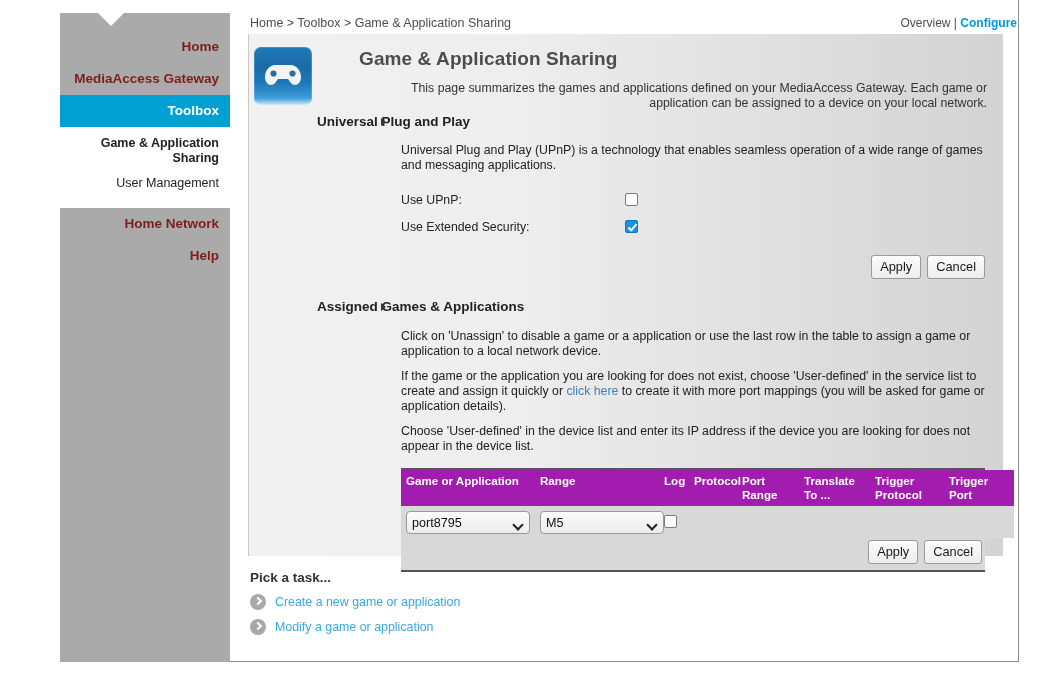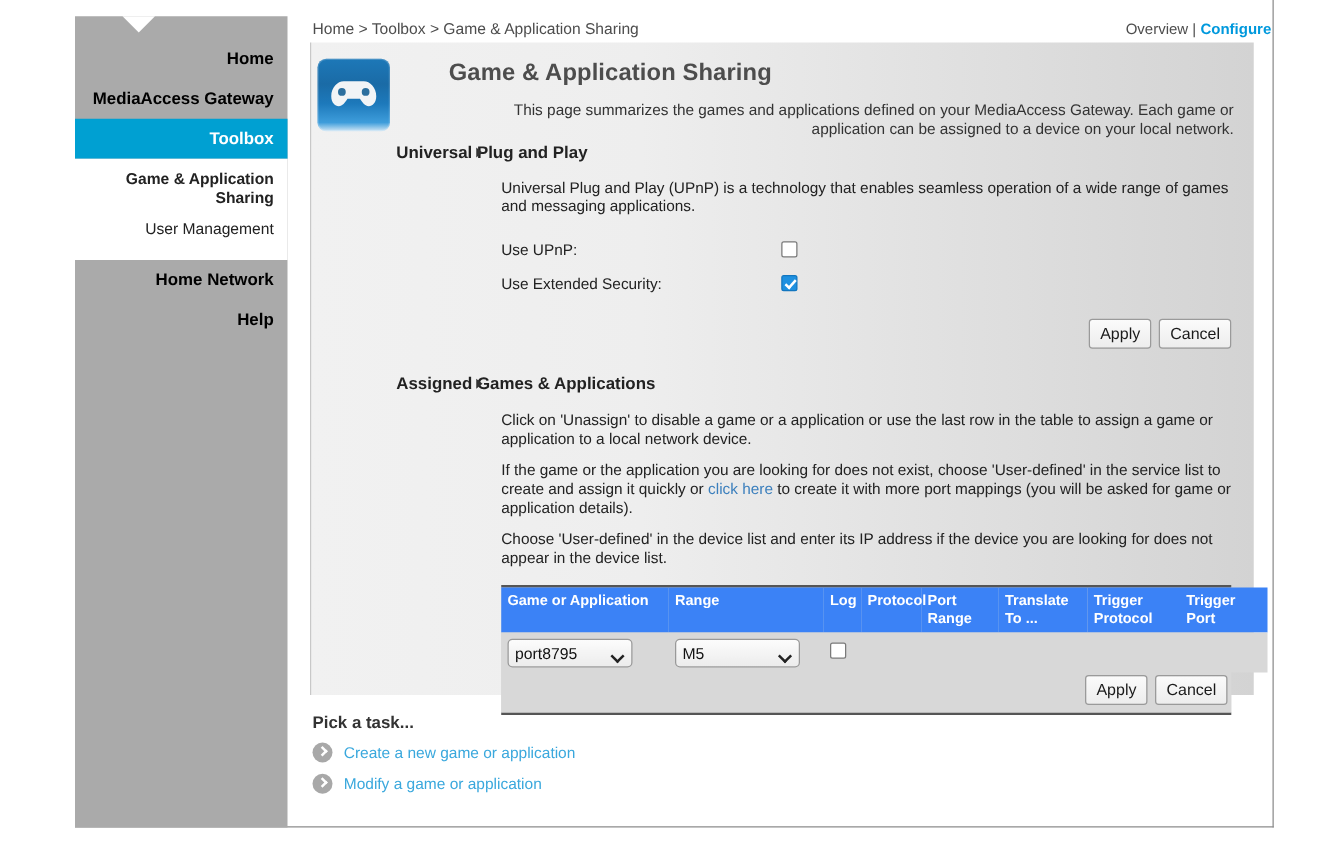--- a/index.html
+++ b/index.html
@@ -28,21 +28,21 @@
     position: absolute;
     left: 38px; top: 0px;
     width: 0; height: 0;
     border-left: 13px solid transparent;
     border-right: 13px solid transparent;
     border-top: 13px solid #ffffff;
   }
   .nav-item {
     text-align: right;
     padding: 0 11px 0 6px;
-    color: #000000;
+    color: #7f1d1d;
     font-size: 13.5px;
     font-weight: bold;
     line-height: 32px;
     height: 32px;
     white-space: nowrap;
     cursor: pointer;
   }
   .nav-item.active {
     background: #00a0d2;
     color: #ffffff;
@@ -224,21 +224,21 @@
     border-top: 2px solid #555555;
     border-bottom: 2px solid #555555;
     background: #d8d8d8;
   }
   table#grid {
     width: 100%;
     border-collapse: collapse;
     table-layout: fixed;
   }
   table#grid thead th {
-    background: #3b82f6;
+    background: #a21caf;
     color: #ffffff;
     font-size: 11.6px;
     font-weight: bold;
     text-align: left;
     padding: 4px 4px 4px 5px;
     vertical-align: top;
     line-height: 14px;
   }
   table#grid td {
     padding: 5px 4px 4px 5px;
@@ -246,21 +246,21 @@
     background: #d8d8d8;
   }
   .sel {
     font-family: "Liberation Sans", sans-serif;
     font-size: 12.6px;
     color: #111111;
     background: linear-gradient(to bottom, #fcfcfc 0%, #ececec 100%);
     border: 1px solid #999999;
     border-radius: 4px;
     padding: 3px 18px 3px 5px;
-    width: 100px;
+    width: 124px;
     height: 23px;
     appearance: none;
     -webkit-appearance: none;
     cursor: pointer;
   }
   .selwrap { position: relative; display: inline-block; }
   .selwrap::after {
     content: "";
     position: absolute;
     right: 8px; top: 10px;

